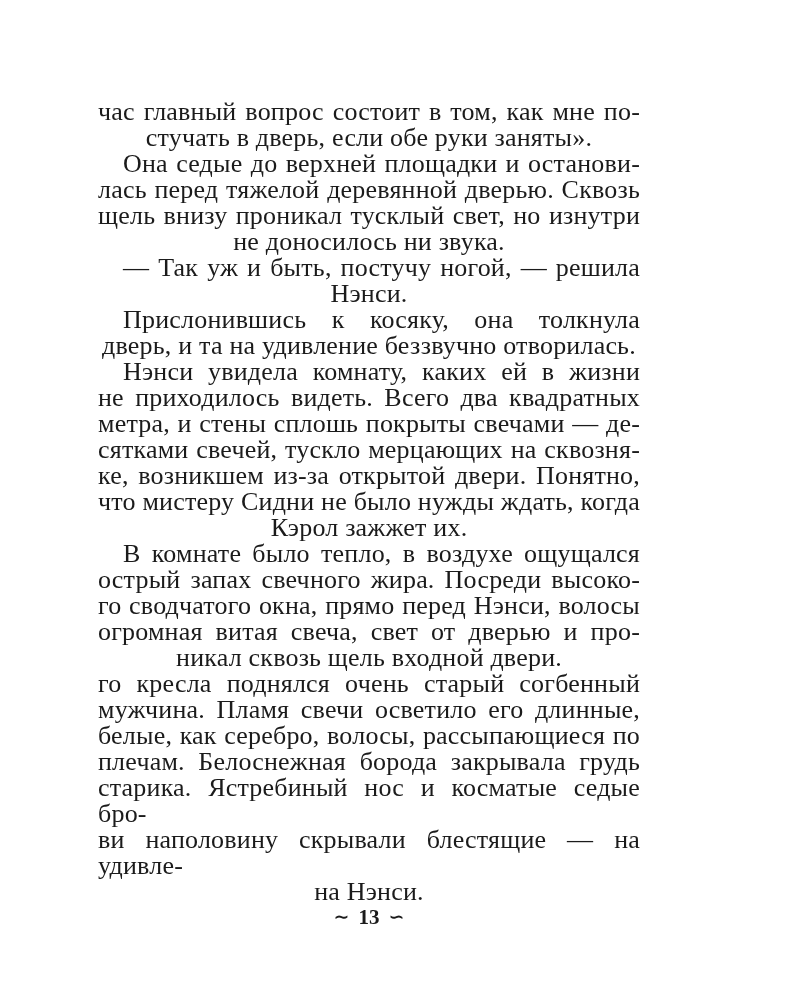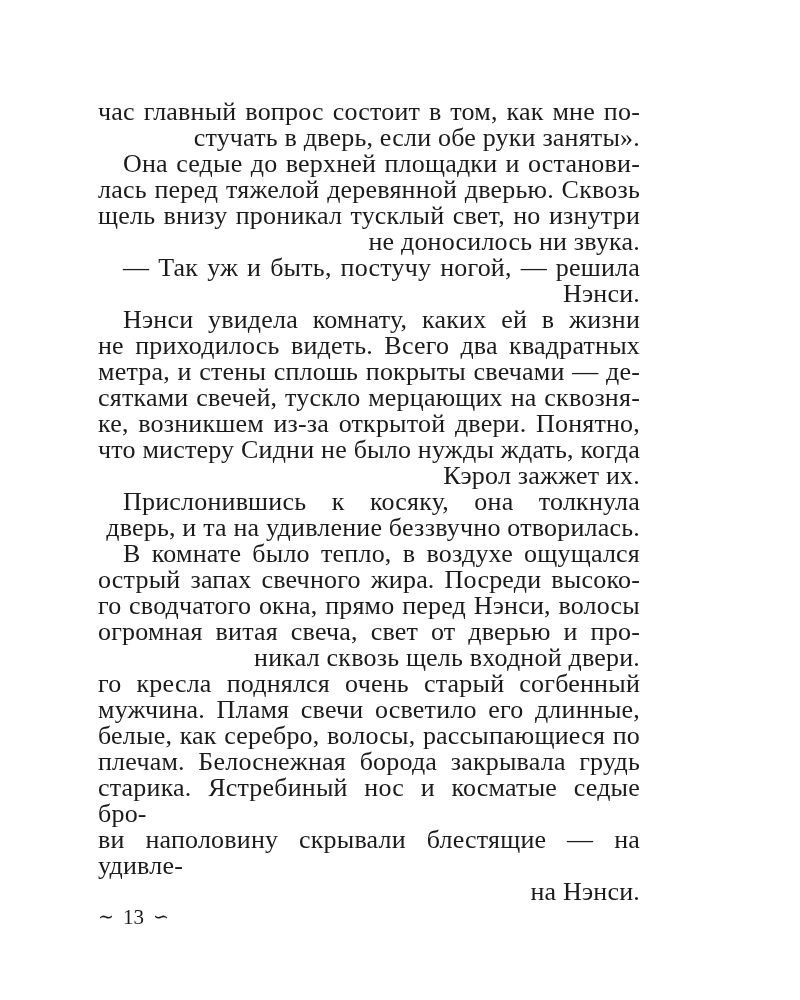--- a/index.html
+++ b/index.html
@@ -27,34 +27,36 @@
     line-height: 26px;
     letter-spacing: 0.2px;
   }
   .paragraph { margin: 0; }
   .line {
     text-align: justify;
     text-align-last: justify;
     white-space: normal;
   }
   .line.last {
-    text-align: right;
+    text-align: center;
     text-align-last: auto;
   }
   .line.indent {
     text-indent: 25px;
   }
   .footer {
     position: absolute;
     left: 98px;
     top: 904px;
     width: 542px;
+    text-align: center;
     font-size: 21px;
     line-height: 26px;
     color: #1b1b1b;
+    font-weight: bold;
   }
   .footer .orn {
     font-size: 19px;
     position: relative;
     top: -1px;
   }
   .footer .orn-left { margin-right: 9px; }
   .footer .orn-right { margin-left: 9px; }
 </style>
 </head>
@@ -70,31 +72,31 @@
         <div class="line indent">Она седые до верхней площадки и останови-</div>
         <div class="line">лась перед тяжелой деревянной дверью. Сквозь</div>
         <div class="line">щель внизу проникал тусклый свет, но изнутри</div>
         <div class="line last">не доносилось ни звука.</div>
       </div>
       <div class="paragraph">
         <div class="line indent">— Так уж и быть, постучу ногой, — решила</div>
         <div class="line last">Нэнси.</div>
       </div>
       <div class="paragraph">
+        <div class="line indent">Прислонившись к косяку, она толкнула</div>
+        <div class="line last">дверь, и та на удивление беззвучно отворилась.</div>
+      </div>
+      <div class="paragraph">
         <div class="line indent">Нэнси увидела комнату, каких ей в жизни</div>
         <div class="line">не приходилось видеть. Всего два квадратных</div>
         <div class="line">метра, и стены сплошь покрыты свечами — де-</div>
         <div class="line">сятками свечей, тускло мерцающих на сквозня-</div>
         <div class="line">ке, возникшем из-за открытой двери. Понятно,</div>
         <div class="line">что мистеру Сидни не было нужды ждать, когда</div>
         <div class="line last">Кэрол зажжет их.</div>
-      </div>
-      <div class="paragraph">
-        <div class="line indent">Прислонившись к косяку, она толкнула</div>
-        <div class="line last">дверь, и та на удивление беззвучно отворилась.</div>
       </div>
       <div class="paragraph">
         <div class="line indent">В комнате было тепло, в воздухе ощущался</div>
         <div class="line">острый запах свечного жира. Посреди высоко-</div>
         <div class="line">го сводчатого окна, прямо перед Нэнси, волосы</div>
         <div class="line">огромная витая свеча, свет от дверью и про-</div>
         <div class="line last">никал сквозь щель входной двери.</div>
       </div>
       <div class="paragraph">
         <div class="line">го кресла поднялся очень старый согбенный</div>

